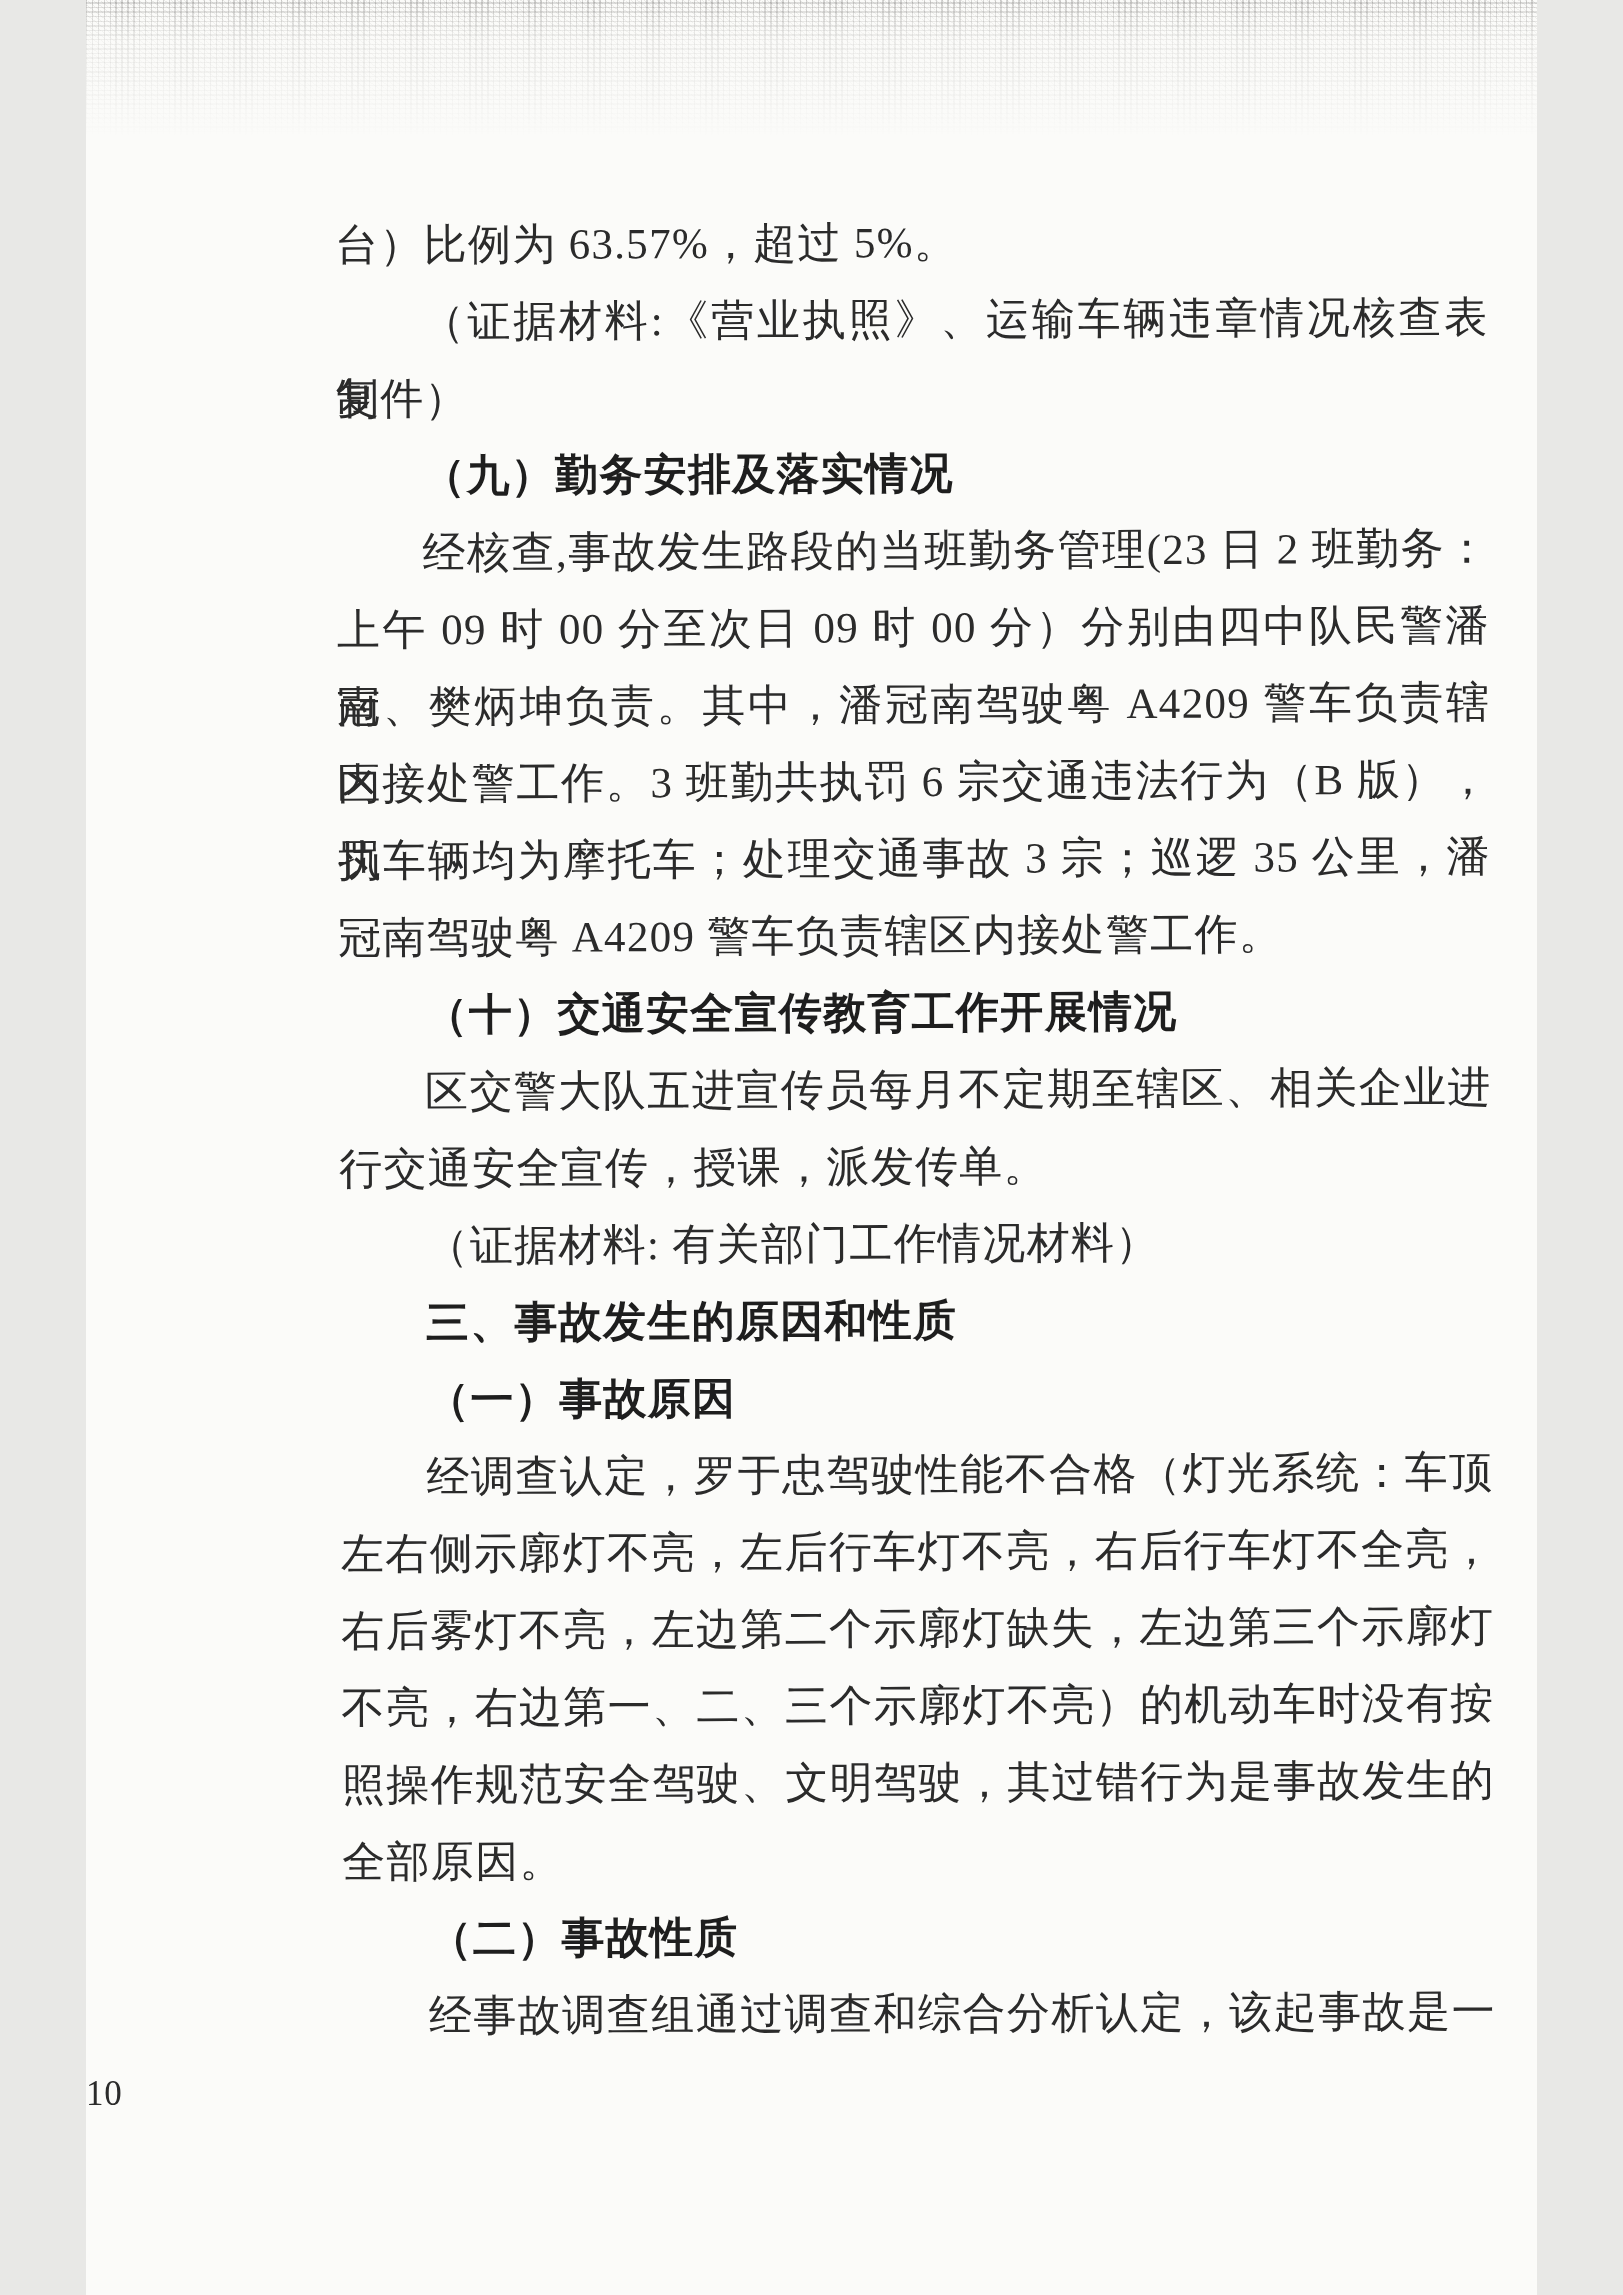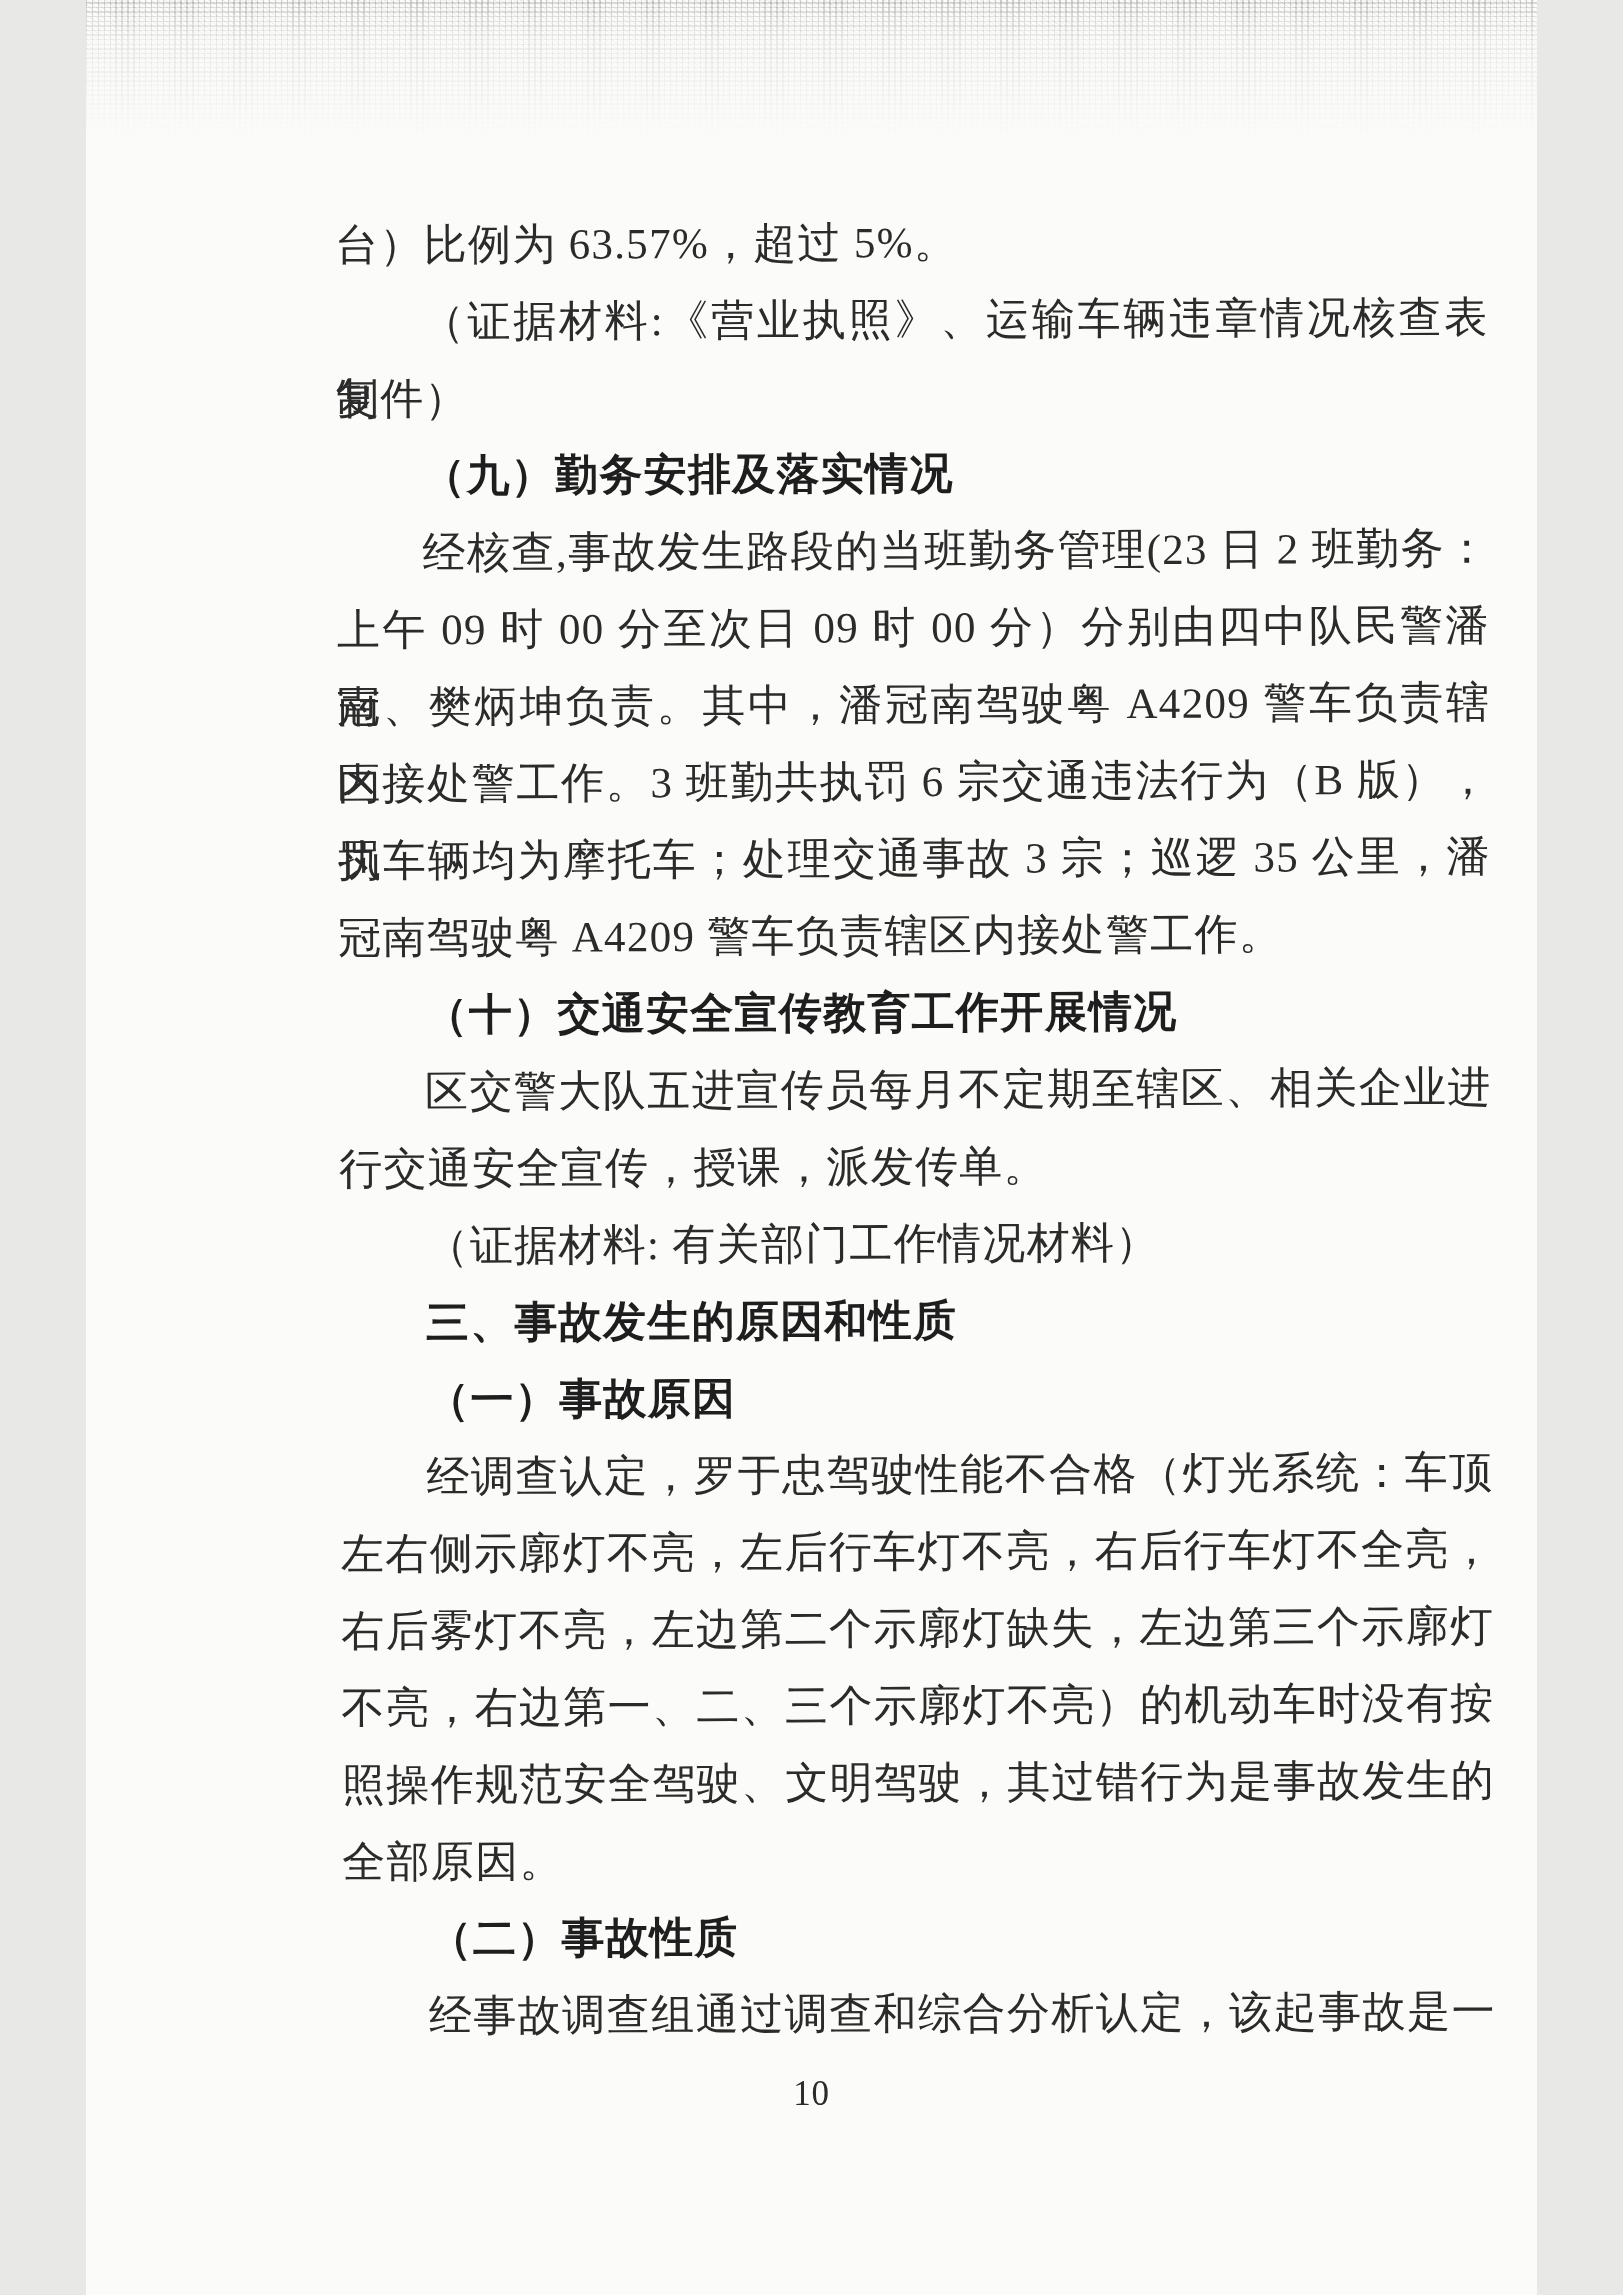--- a/index.html
+++ b/index.html
@@ -55,21 +55,21 @@
   }
   .head {
     font-weight: bold;
     color: #1e1e1e;
   }
   .page-number {
     position: absolute;
     top: 2074px;
     left: 0;
     width: 100%;
-    text-align: center;
+    text-align: left;
     font-size: 35px;
     color: #2b2b2b;
     letter-spacing: 0.7px;
   }
 </style>
 </head>
 <body>
 
 <div class="page">
   <div class="scan-noise"></div>

